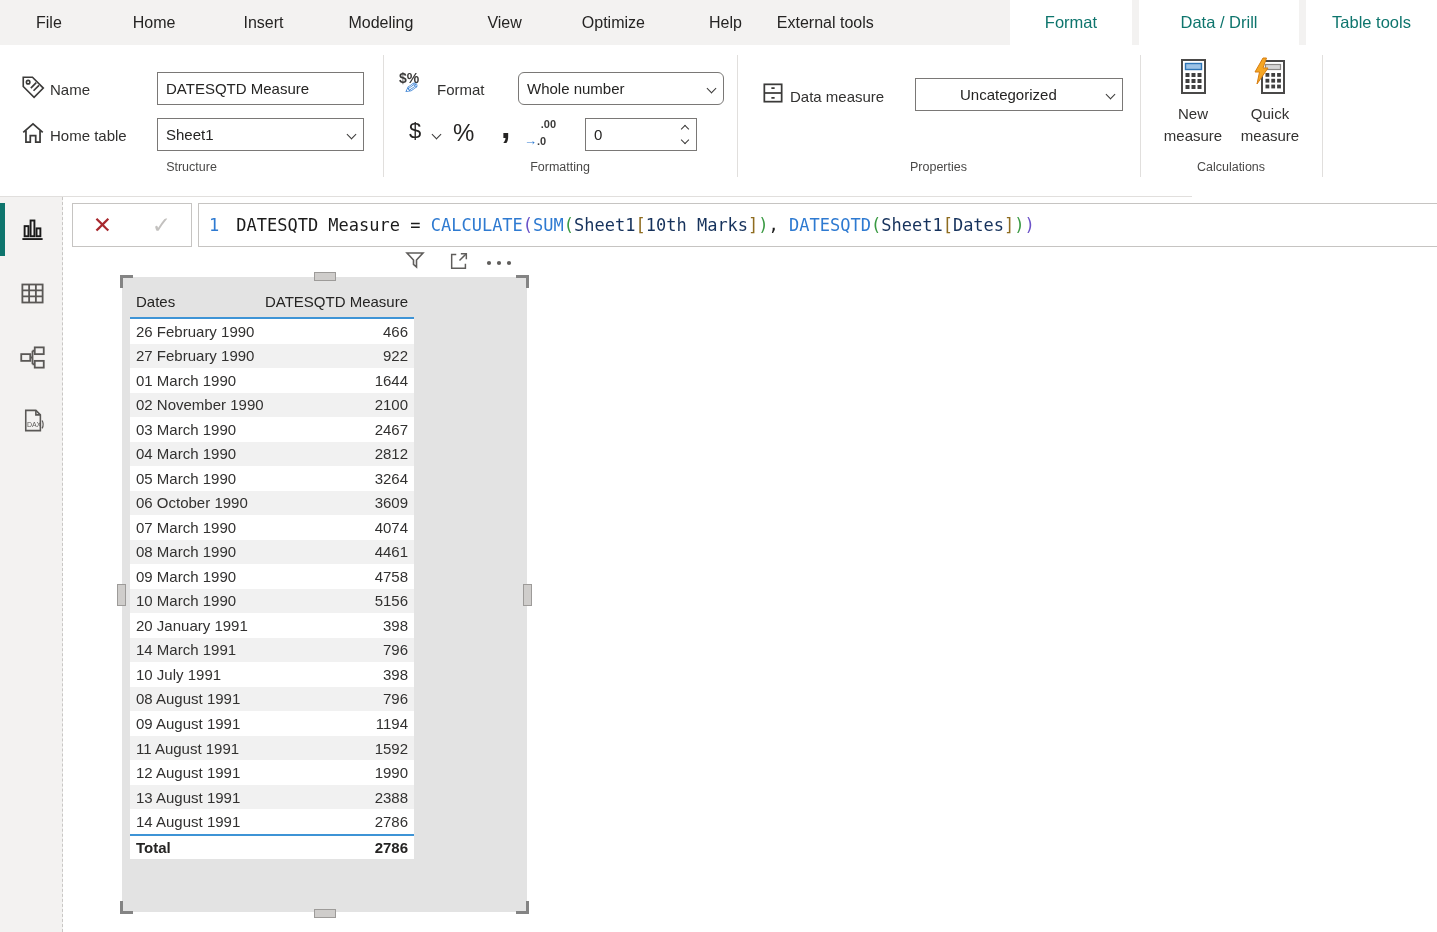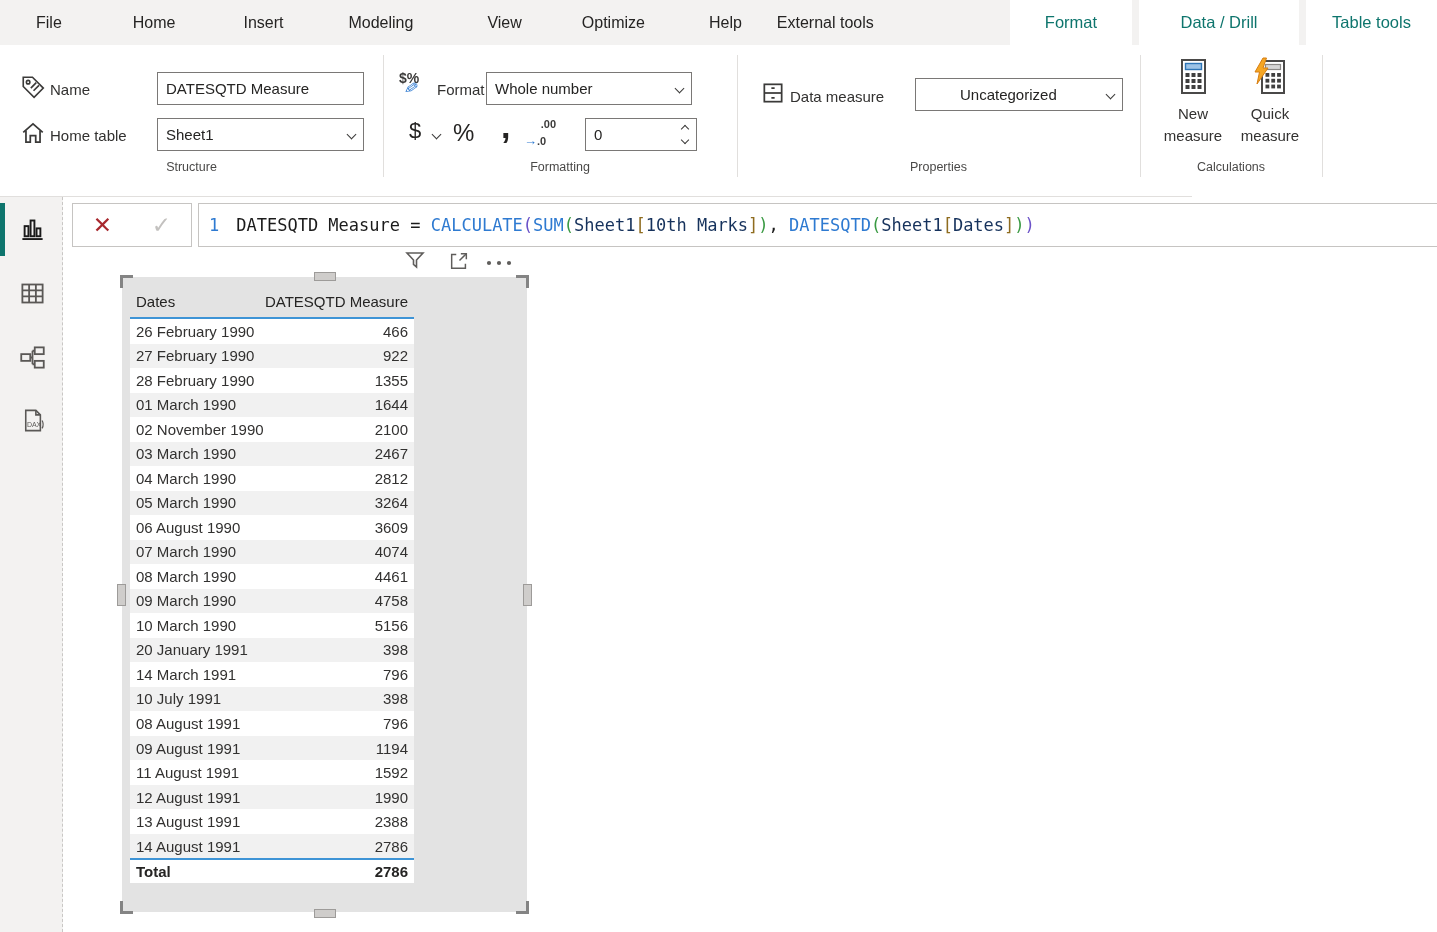--- a/index.html
+++ b/index.html
@@ -165,21 +165,21 @@
       <span class="chev"></span>
     </div>
     <div class="group-label" style="left:0; width:383px;">Structure</div>
     <div class="vsep" style="left:383px;"></div>
 
     <span class="fmt-icon">
       <span class="sp">$%</span>
       <span class="pen">✎</span>
     </span>
     <span class="field-label" style="left:437px; top:36px;">Format</span>
-    <div class="select-box" style="left:486px; top:27px; width:206px;">
+    <div class="select-box" style="left:518px; top:27px; width:206px;border-radius:6px;">
       <span>Whole number</span>
       <span class="chev"></span>
     </div>
     <span class="sym-btn" style="left:409px; top:73px; font-size:22px;">$</span>
     <span class="chev" style="position:absolute; left:433px; top:86px;"></span>
     <span class="sym-btn" style="left:453px; top:74px; font-size:24px;">%</span>
     <span class="sym-btn" style="left:501px; top:62px; font-size:34px; font-weight:bold;">,</span>
     <span class="dec-icon">
       <span class="top">.00</span>
       <span class="bot"><span class="arr">→</span><span>.0</span></span>
@@ -330,45 +330,41 @@
       <div>
           <div class="t-row">
             <span>26 February 1990</span>
             <span class="t-val">466</span>
           </div>
           <div class="t-row">
             <span>27 February 1990</span>
             <span class="t-val">922</span>
           </div>
           <div class="t-row">
-            <span>28 February 1990</span>
-            <span class="t-val">1355</span>
-          </div>
-          <div class="t-row">
             <span>01 March 1990</span>
             <span class="t-val">1644</span>
           </div>
           <div class="t-row">
             <span>02 November 1990</span>
             <span class="t-val">2100</span>
           </div>
           <div class="t-row">
             <span>03 March 1990</span>
             <span class="t-val">2467</span>
           </div>
           <div class="t-row">
             <span>04 March 1990</span>
             <span class="t-val">2812</span>
           </div>
           <div class="t-row">
             <span>05 March 1990</span>
             <span class="t-val">3264</span>
           </div>
           <div class="t-row">
-            <span>06 August 1990</span>
+            <span>06 October 1990</span>
             <span class="t-val">3609</span>
           </div>
           <div class="t-row">
             <span>07 March 1990</span>
             <span class="t-val">4074</span>
           </div>
           <div class="t-row">
             <span>08 March 1990</span>
             <span class="t-val">4461</span>
           </div>

